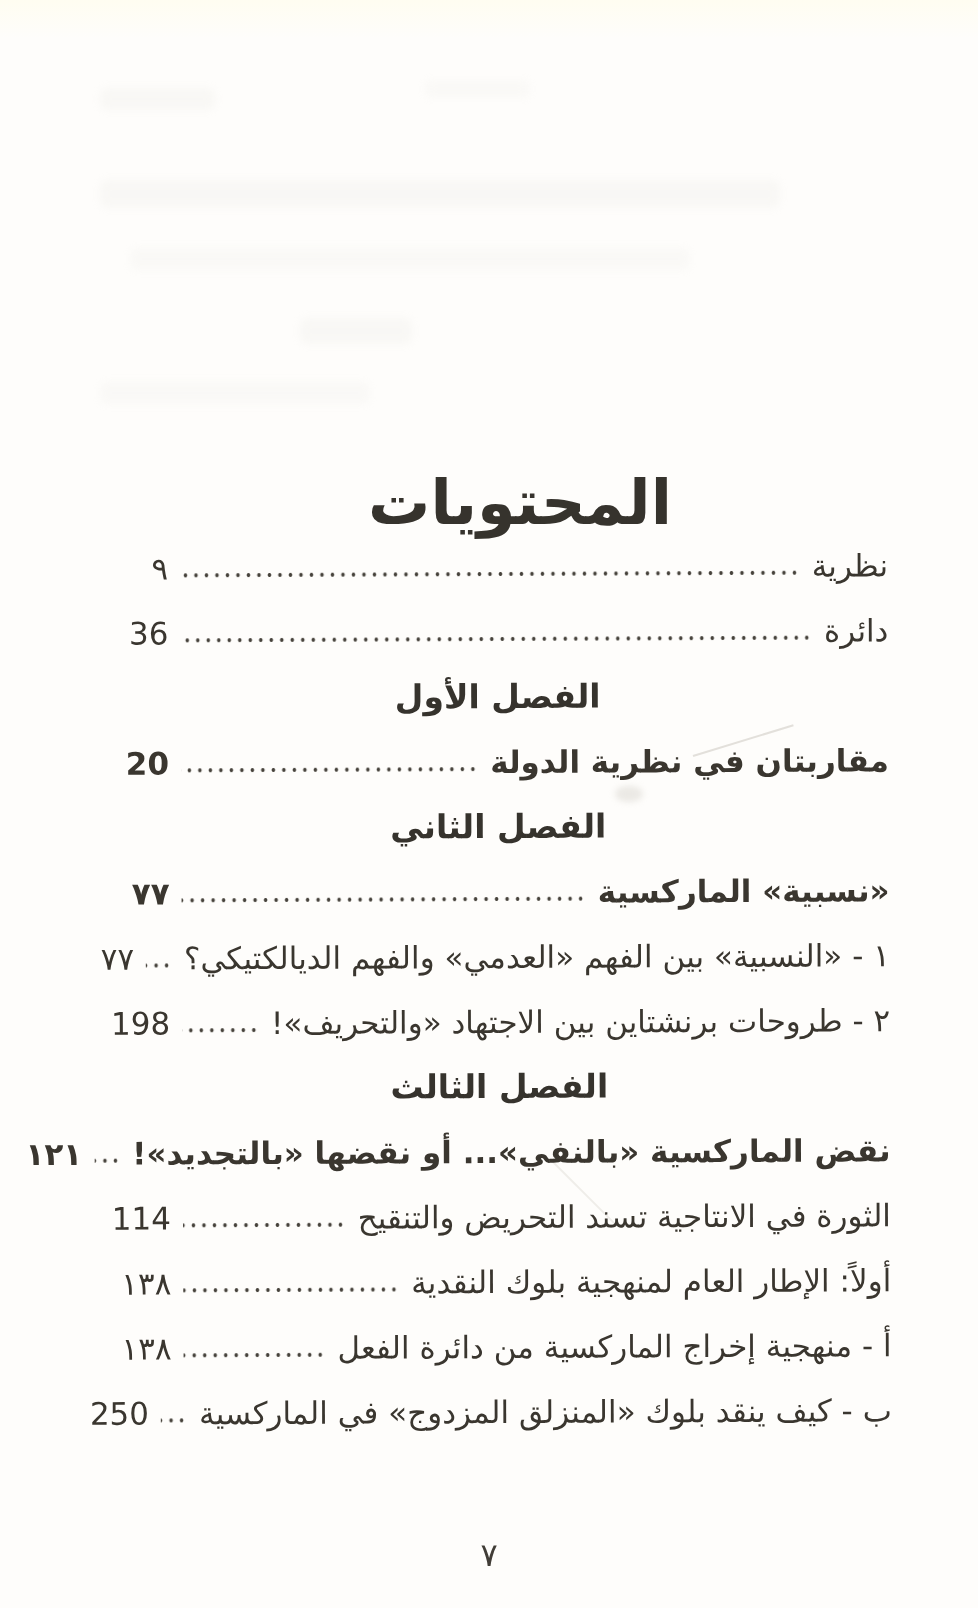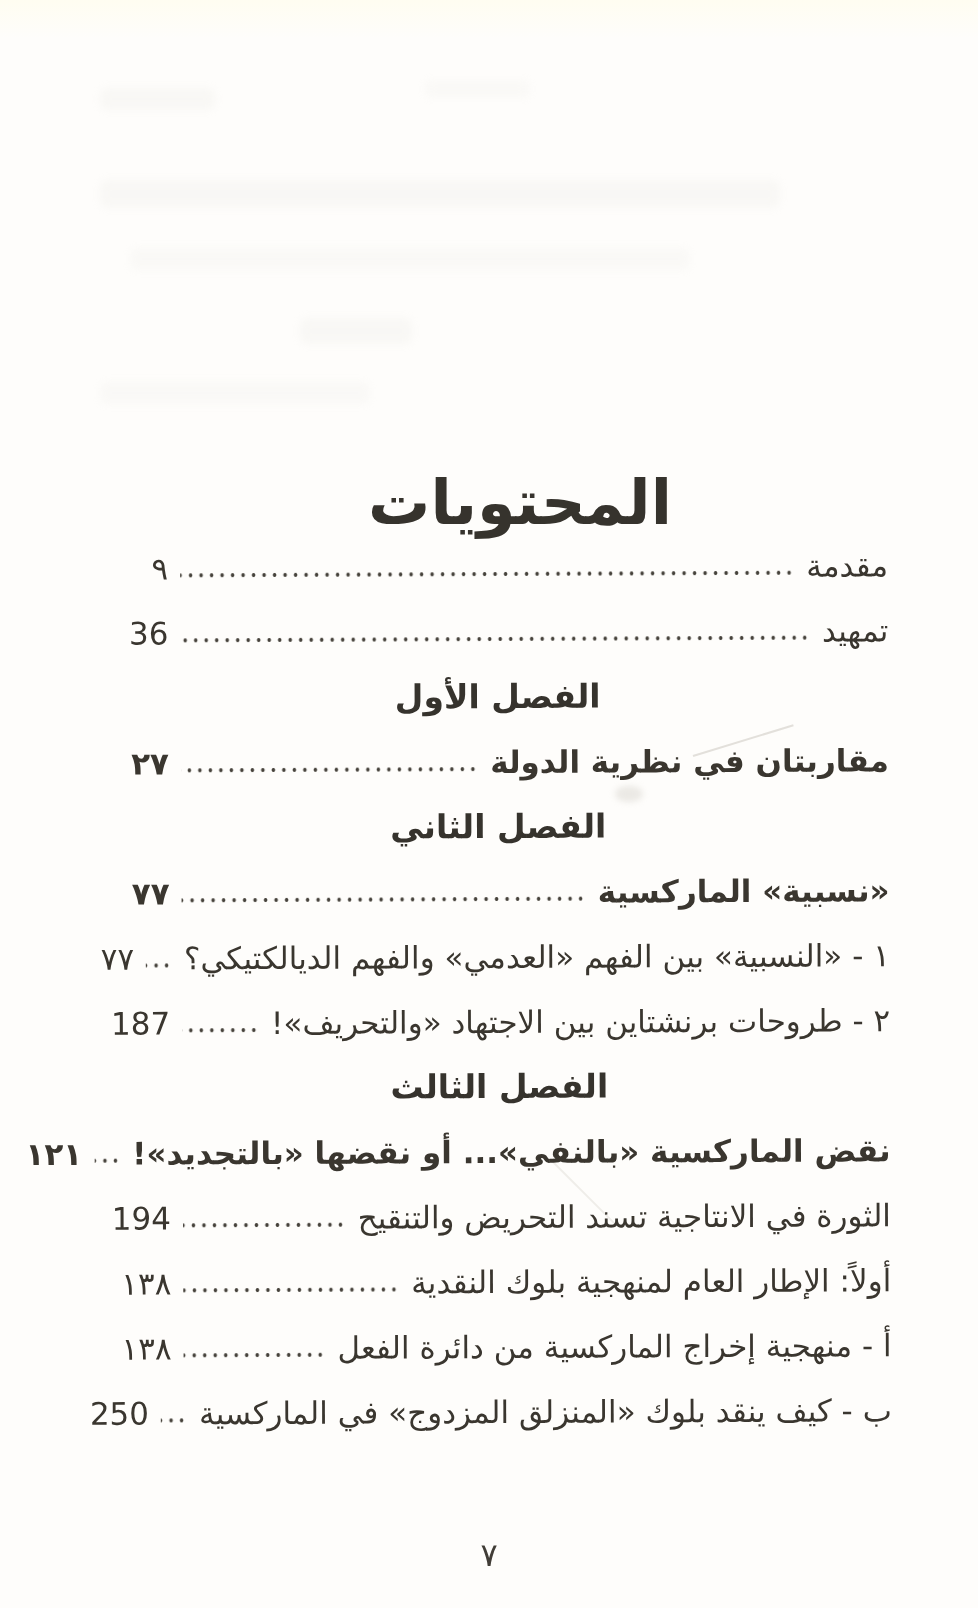--- a/index.html
+++ b/index.html
@@ -125,61 +125,61 @@
   <div class="ghost" style="left:100px; top:382px; width:270px; height:22px; opacity:0.11;"></div>
 
   <div class="artifact-line" style="left:693px; top:755px; width:105px; transform:rotate(-17deg);"></div>
   <div class="artifact-line" style="left:552px; top:1160px; width:90px; transform:rotate(45deg); opacity:0.3;"></div>
   <div class="smudge" style="left:615px; top:786px; width:28px; height:16px;"></div>
 
   <h1 class="doc-title">المحتويات</h1>
 
   <div class="toc" id="toc-list">
       <div class="row">
-        <span class="t">مقدمة</span>
+        <span class="t">نظرية</span>
         <span class="leader"></span>
         <span class="pg">٩</span>
       </div>
       <div class="row">
-        <span class="t">تمهيد</span>
+        <span class="t">دائرة</span>
         <span class="leader"></span>
         <span class="pg">36</span>
       </div>
       <div class="chapter">الفصل الأول</div>
       <div class="row bold">
         <span class="t">مقاربتان في نظرية الدولة</span>
         <span class="leader"></span>
-        <span class="pg">٢٧</span>
+        <span class="pg">20</span>
       </div>
       <div class="chapter">الفصل الثاني</div>
       <div class="row bold">
         <span class="t">«نسبية» الماركسية</span>
         <span class="leader"></span>
         <span class="pg">٧٧</span>
       </div>
       <div class="row">
         <span class="t">١ - «النسبية» بين الفهم «العدمي» والفهم الديالكتيكي؟</span>
         <span class="leader"></span>
         <span class="pg">٧٧</span>
       </div>
       <div class="row">
         <span class="t">٢ - طروحات برنشتاين بين الاجتهاد «والتحريف»!</span>
         <span class="leader"></span>
-        <span class="pg">187</span>
+        <span class="pg">198</span>
       </div>
       <div class="chapter">الفصل الثالث</div>
       <div class="row bold">
         <span class="t">نقض الماركسية «بالنفي»... أو نقضها «بالتجديد»!</span>
         <span class="leader"></span>
         <span class="pg">١٢١</span>
       </div>
       <div class="row">
         <span class="t">الثورة في الانتاجية تسند التحريض والتنقيح</span>
         <span class="leader"></span>
-        <span class="pg">194</span>
+        <span class="pg">114</span>
       </div>
       <div class="row">
         <span class="t">أولاً: الإطار العام لمنهجية بلوك النقدية</span>
         <span class="leader"></span>
         <span class="pg">١٣٨</span>
       </div>
       <div class="row">
         <span class="t">أ - منهجية إخراج الماركسية من دائرة الفعل</span>
         <span class="leader"></span>
         <span class="pg">١٣٨</span>

